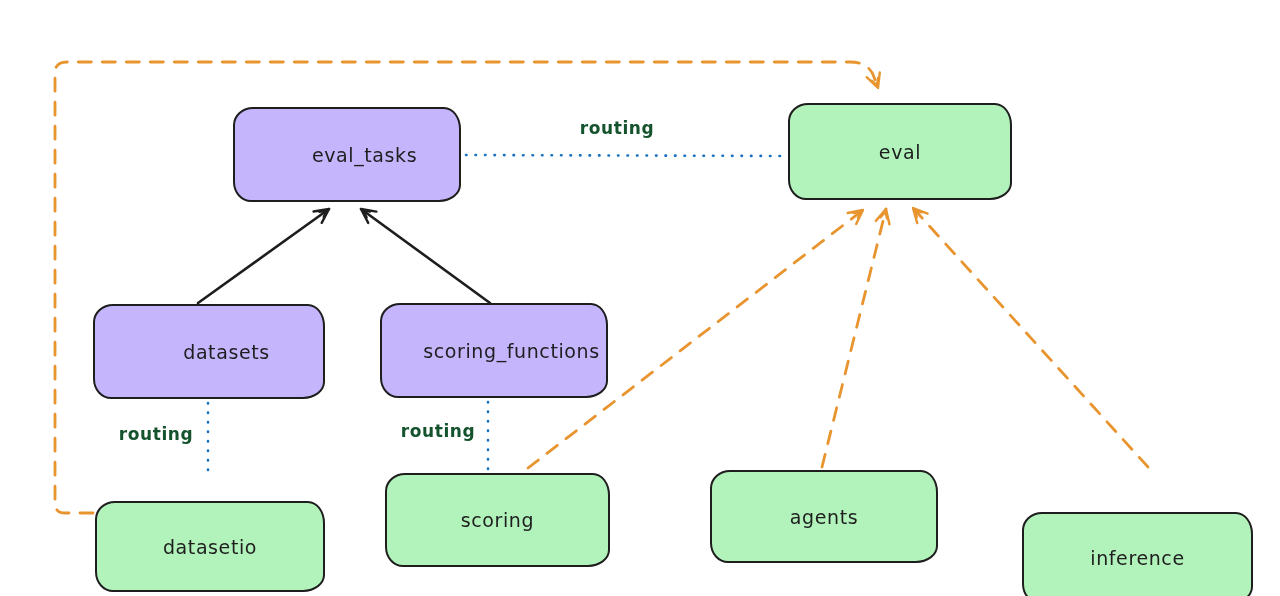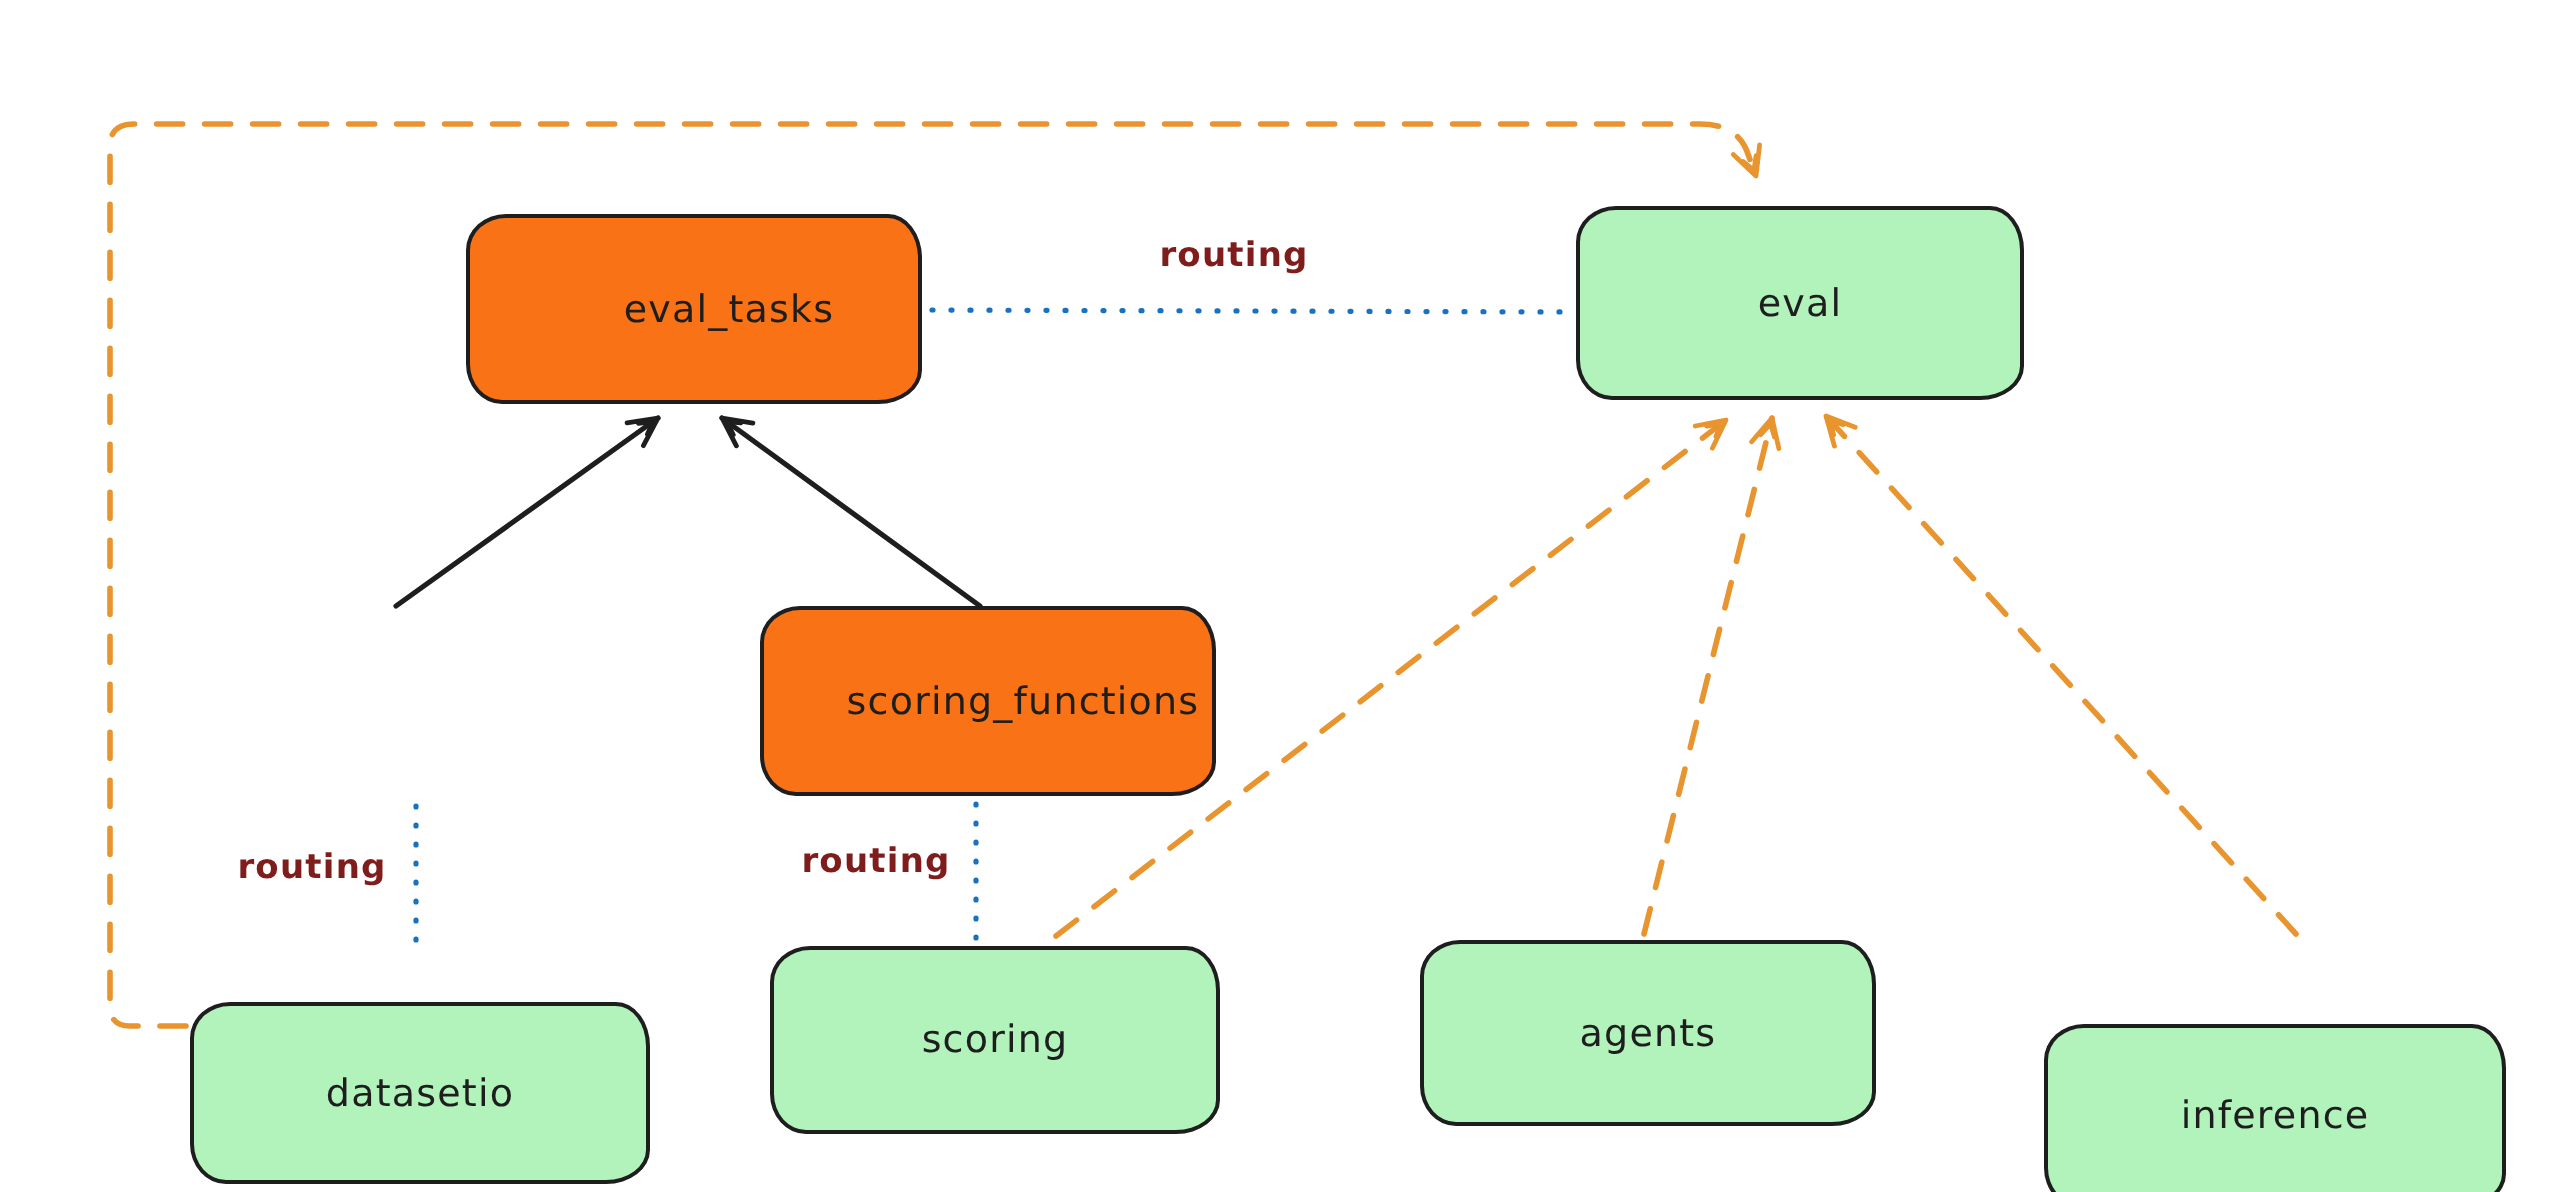--- a/index.html
+++ b/index.html
@@ -27,40 +27,40 @@
     display: flex;
     align-items: center;
     justify-content: center;
     border: 2.5px solid #1e1e1e;
     border-radius: 20px 17px 22px 18px / 18px 22px 17px 20px;
     font-size: 19px;
     letter-spacing: 0.6px;
     color: #1e1e1e;
     box-sizing: border-box;
   }
-  .node-blue { background: #f97316; padding-left: 35px; }
+  .node-blue { background: #c4b5fd; padding-left: 35px; }
   .node-green { background: #b2f2bb; align-items: center; }
 
   .node-eval-tasks        { left: 233px; top: 107px; width: 228px; height: 95px; }
   .node-eval              { left: 788px; top: 103px; width: 224px; height: 97px; }
   .node-datasets          { left:  93px; top: 304px; width: 232px; height: 95px; }
   .node-scoring-functions { left: 380px; top: 303px; width: 228px; height: 95px; }
   .node-datasetio         { left:  95px; top: 477px; width: 230px; height: 91px; margin-top: 24px; }
   .node-scoring           { left: 385px; top: 473px; width: 225px; height: 94px; }
   .node-agents            { left: 710px; top: 470px; width: 228px; height: 93px; }
   .node-inference         { left: 1022px; top: 468px; width: 231px; height: 92px; margin-top: 44px; }
 
   .edge-label {
     position: absolute;
     width: 90px;
     text-align: center;
     font-size: 17px;
     font-weight: bold;
     letter-spacing: 0.6px;
-    color: #7f1d1d;
+    color: #14532d;
   }
   .edge-label-top      { left: 572px; top: 118px; }
   .edge-label-datasets { left: 111px; top: 424px; }
   .edge-label-scoring  { left: 393px; top: 421px; }
 </style>
 </head>
 <body>
 
 <div class="canvas">
 
@@ -86,20 +86,23 @@
     <path d="M 822 467 L 886 209" fill="none" stroke="#e8942f" stroke-width="2.8" stroke-linecap="round" stroke-dasharray="13 11" marker-end="url(#arrow-orange)"></path>
     <path d="M 1148 467 L 913 208" fill="none" stroke="#e8942f" stroke-width="2.8" stroke-linecap="round" stroke-dasharray="13 11" marker-end="url(#arrow-orange)"></path>
   </svg>
 
   <div class="node node-blue node-eval-tasks">
     <span>eval_tasks</span>
   </div>
   <div class="node node-green node-eval">
     <span>eval</span>
   </div>
+  <div class="node node-blue node-datasets">
+    <span>datasets</span>
+  </div>
   <div class="node node-blue node-scoring-functions">
     <span>scoring_functions</span>
   </div>
   <div class="node node-green node-datasetio">
     <span>datasetio</span>
   </div>
   <div class="node node-green node-scoring">
     <span>scoring</span>
   </div>
   <div class="node node-green node-agents">

